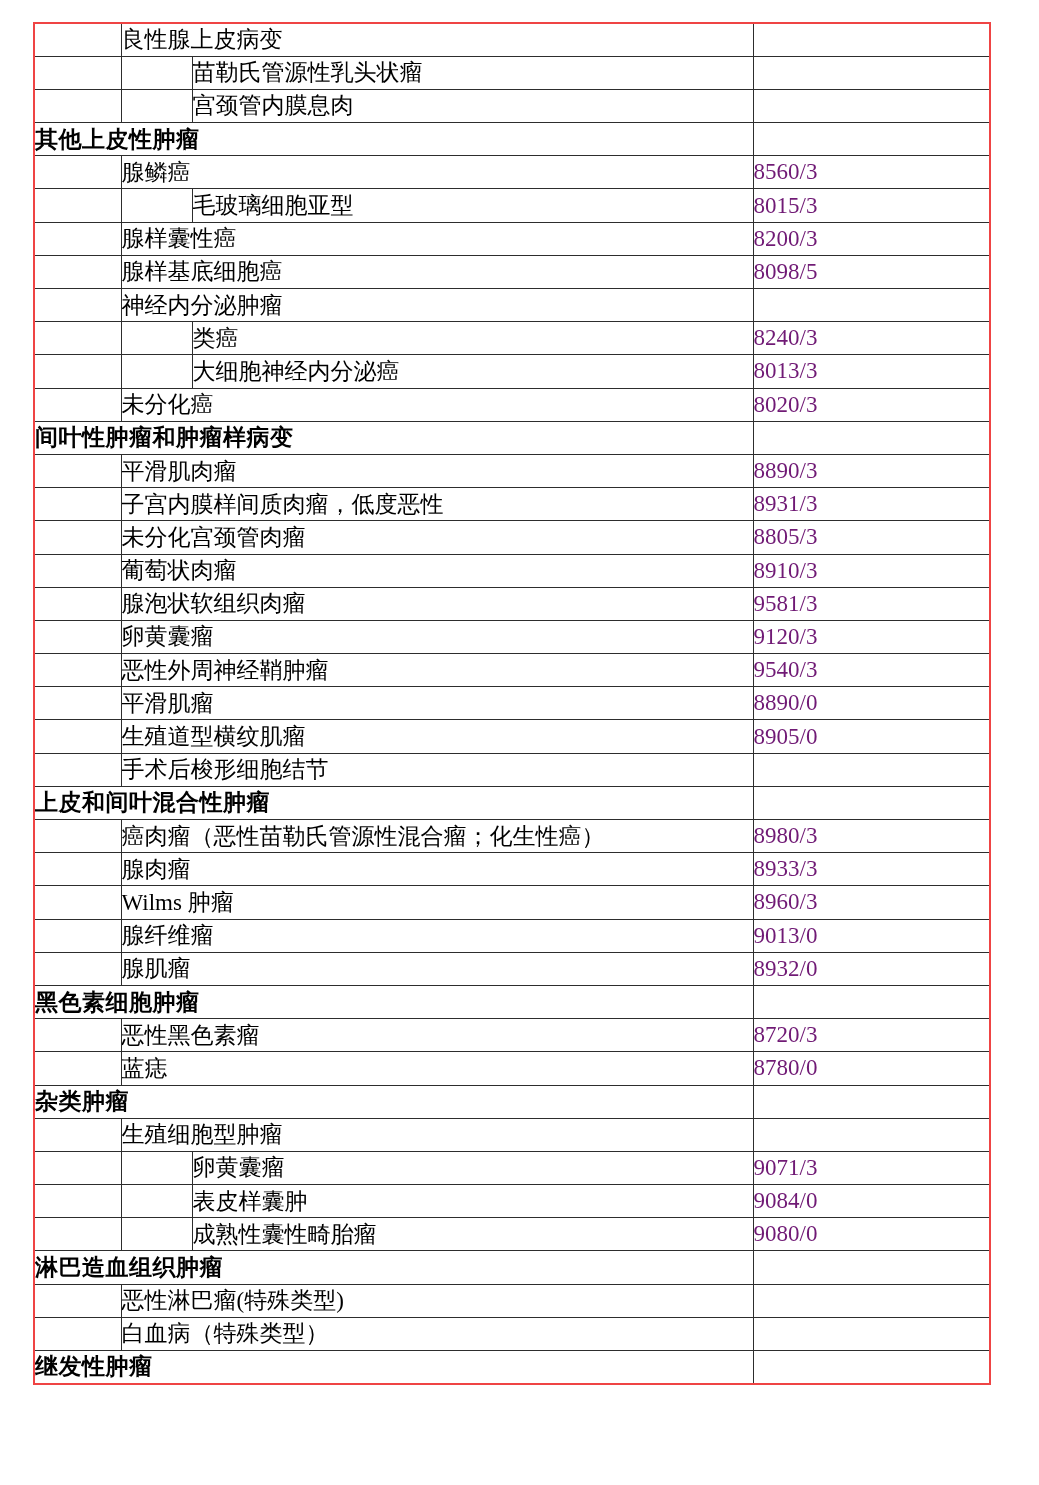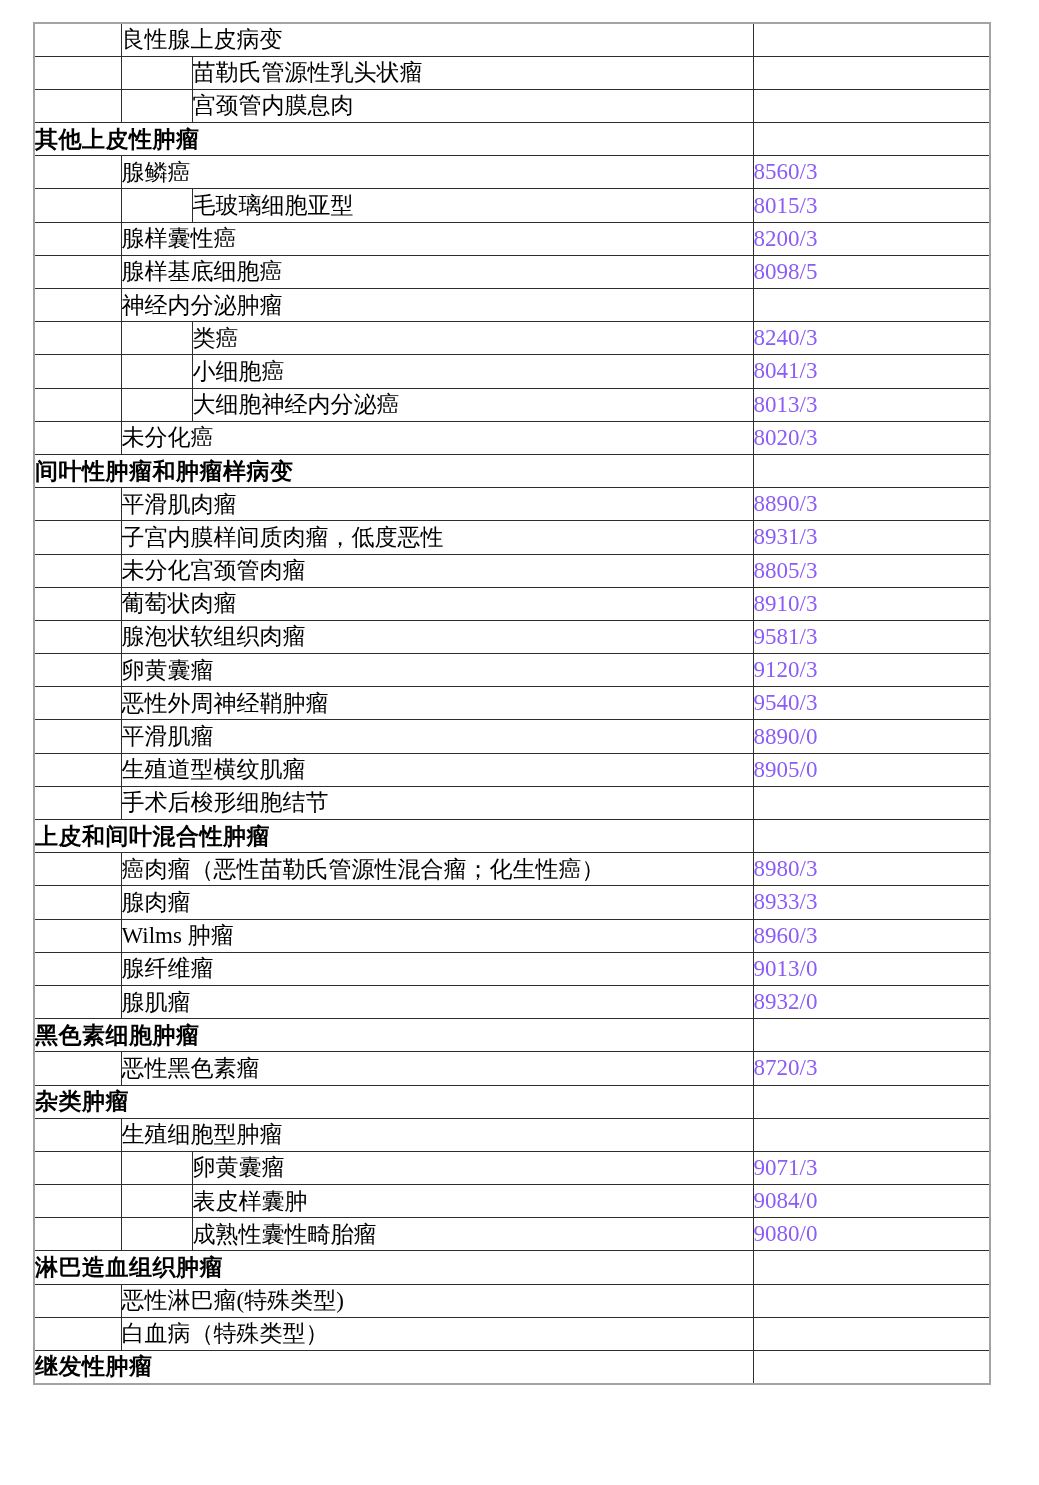--- a/index.html
+++ b/index.html
@@ -14,21 +14,21 @@
     background: #ffffff;
     overflow: hidden;
   }
   table.classification {
     position: absolute;
     left: 33px;
     top: 22px;
     width: 956px;
     border-collapse: collapse;
     table-layout: fixed;
-    border: 2px solid #a3a3a3;
+    border: 2px solid #ef4444;
   }
   table.classification td {
     border: 1.5px solid #2d2d2d;
     padding: 0;
     height: 33.19px;
     box-sizing: border-box;
     vertical-align: middle;
     overflow: hidden;
     white-space: nowrap;
     background: #ffffff;
@@ -43,21 +43,21 @@
     font-family: Liberation Mono, monospace;
     font-weight: 700;
     font-size: 23px;
     color: #000000;
     padding-left: 11px;
     letter-spacing: 0.5px;
   }
   td.code-cell {
     font-family: "Liberation Serif", "DejaVu Serif", serif;
     font-size: 23px;
-    color: #8b5cf6;
+    color: #701a75;
     padding-left: 10px;
   }
   td.indent-cell {
     background: #ffffff;
   }
 </style>
 </head>
 <body>
 
 <div class="page">
@@ -118,26 +118,20 @@
         </tr>
         <tr>
           <td class="indent-cell"></td>
           <td class="indent-cell"></td>
           <td class="name-cell">类癌</td>
           <td class="code-cell">8240/3</td>
         </tr>
         <tr>
           <td class="indent-cell"></td>
           <td class="indent-cell"></td>
-          <td class="name-cell">小细胞癌</td>
-          <td class="code-cell">8041/3</td>
-        </tr>
-        <tr>
-          <td class="indent-cell"></td>
-          <td class="indent-cell"></td>
           <td class="name-cell">大细胞神经内分泌癌</td>
           <td class="code-cell">8013/3</td>
         </tr>
         <tr>
           <td class="indent-cell"></td>
           <td class="name-cell" colspan="2">未分化癌</td>
           <td class="code-cell">8020/3</td>
         </tr>
         <tr>
           <td class="header-cell" colspan="3">间叶性肿瘤和肿瘤样病变</td>
@@ -223,20 +217,25 @@
           <td class="code-cell">8932/0</td>
         </tr>
         <tr>
           <td class="header-cell" colspan="3">黑色素细胞肿瘤</td>
           <td class="code-cell"></td>
         </tr>
         <tr>
           <td class="indent-cell"></td>
           <td class="name-cell" colspan="2">恶性黑色素瘤</td>
           <td class="code-cell">8720/3</td>
+        </tr>
+        <tr>
+          <td class="indent-cell"></td>
+          <td class="name-cell" colspan="2">蓝痣</td>
+          <td class="code-cell">8780/0</td>
         </tr>
         <tr>
           <td class="header-cell" colspan="3">杂类肿瘤</td>
           <td class="code-cell"></td>
         </tr>
         <tr>
           <td class="indent-cell"></td>
           <td class="name-cell" colspan="2">生殖细胞型肿瘤</td>
           <td class="code-cell"></td>
         </tr>

